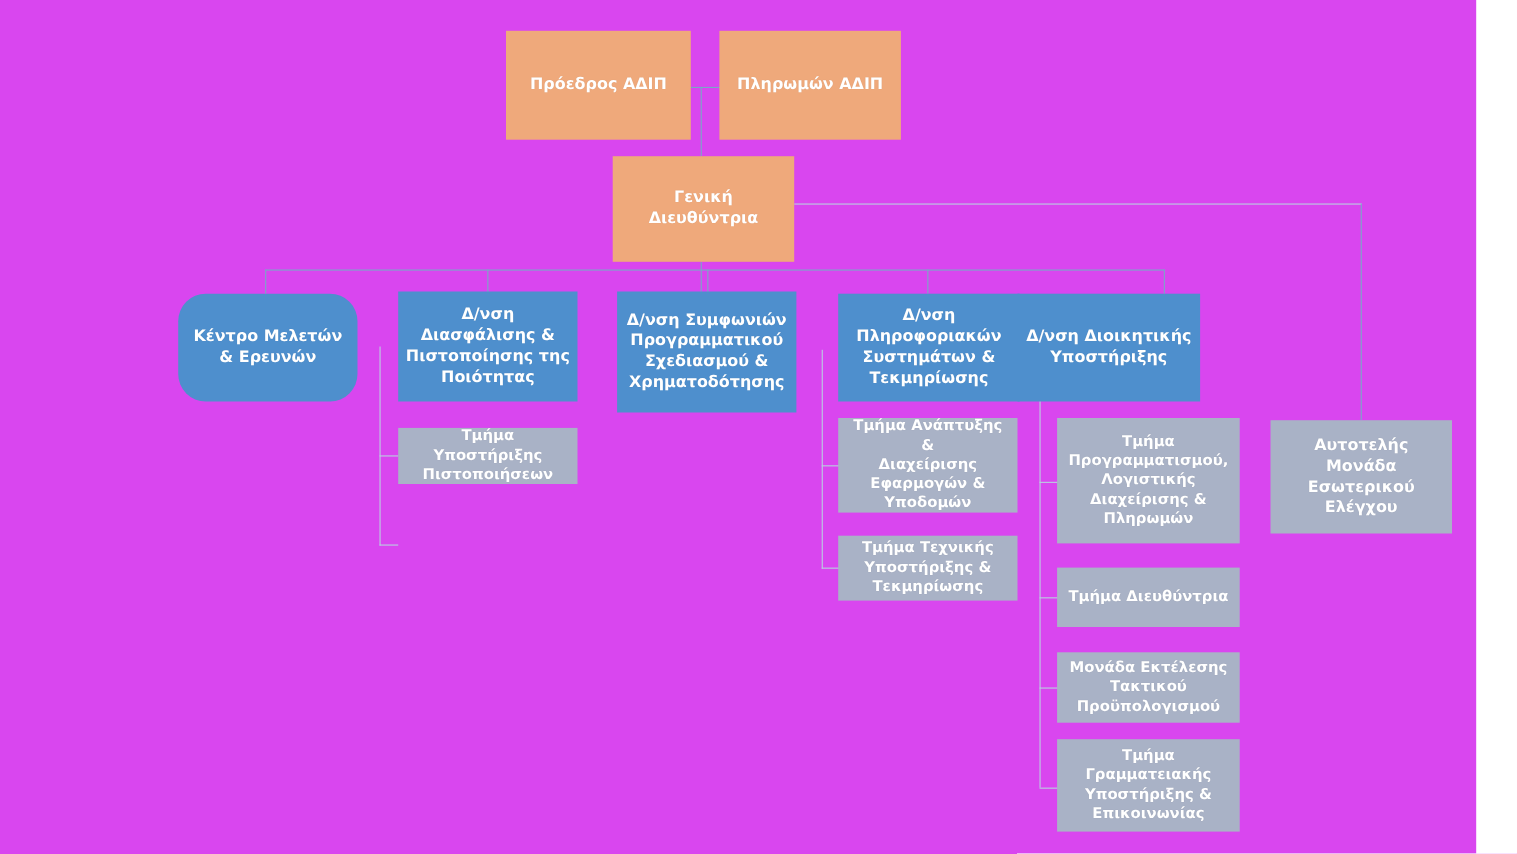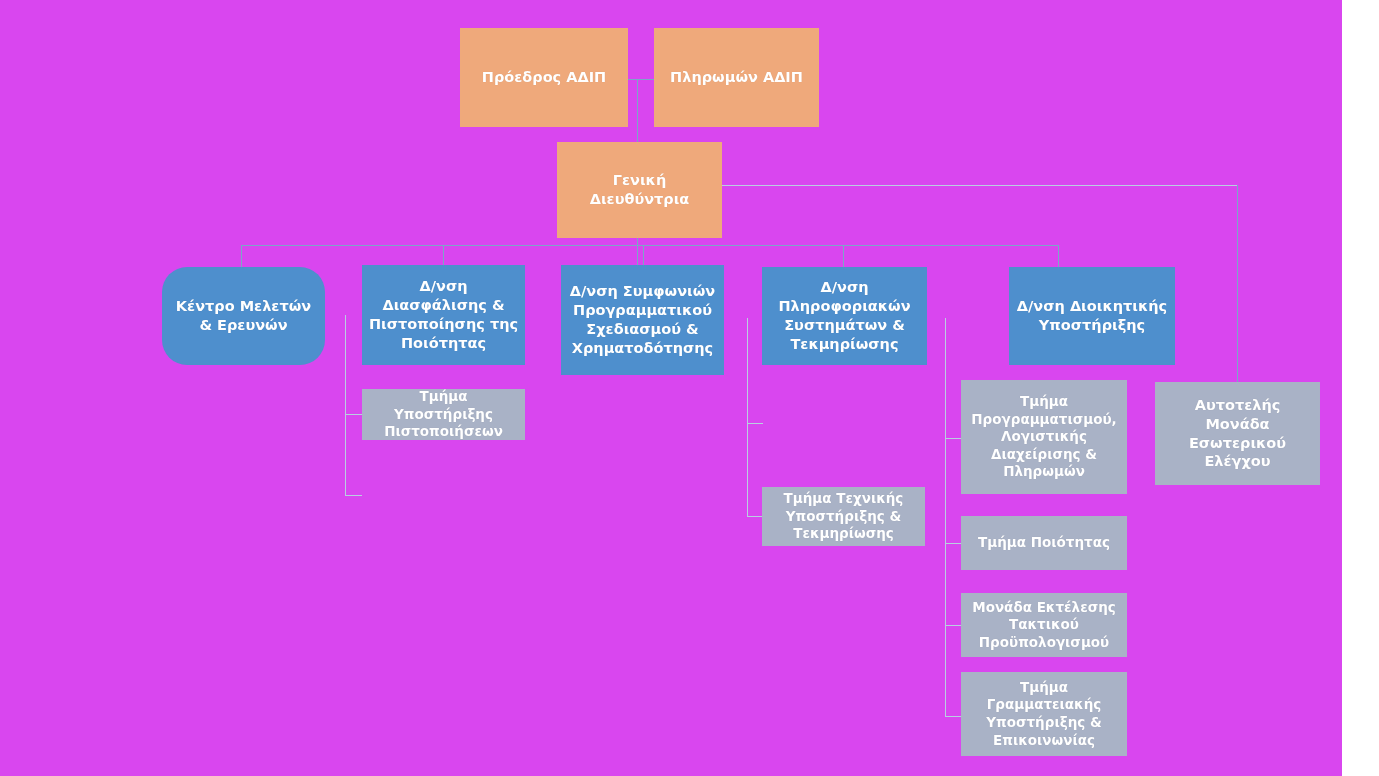--- a/index.html
+++ b/index.html
@@ -101,44 +101,47 @@
   </div>
 
   <div class="node dir" style="left:561px; top:265px; width:163px; height:110px;">
     <span>Δ/νση Συμφωνιών<br>Προγραμματικού<br>Σχεδιασμού &amp;<br>Χρηματοδότησης</span>
   </div>
 
   <div class="node dir" style="left:762px; top:267px; width:165px; height:98px;">
     <span>Δ/νση<br>Πληροφοριακών<br>Συστημάτων &amp;<br>Τεκμηρίωσης</span>
   </div>
 
-  <div class="node dir" style="left:1009px; top:267px; width:166px; height:98px;">
+  <div class="node dir" style="left:925px; top:267px; width:166px; height:98px;">
     <span>Δ/νση Διοικητικής<br>Υποστήριξης</span>
   </div>
 
   <div class="node audit" style="left:1155px; top:382px; width:165px; height:103px;">
     <span>Αυτοτελής<br>Μονάδα<br>Εσωτερικού<br>Ελέγχου</span>
   </div>
 
   <div class="node dept" style="left:362px; top:389px; width:163px; height:51px;">
     <span>Τμήμα Υποστήριξης<br>Πιστοποιήσεων</span>
   </div>
 
 
+  <div class="node dept" style="left:762px; top:380px; width:163px; height:86px;">
+    <span>Τμήμα Ανάπτυξης &amp;<br>Διαχείρισης<br>Εφαρμογών &amp;<br>Υποδομών</span>
+  </div>
 
   <div class="node dept" style="left:762px; top:487px; width:163px; height:59px;">
     <span>Τμήμα Τεχνικής<br>Υποστήριξης &amp;<br>Τεκμηρίωσης</span>
   </div>
 
   <div class="node dept" style="left:961px; top:380px; width:166px; height:114px;">
     <span>Τμήμα<br>Προγραμματισμού,<br>Λογιστικής<br>Διαχείρισης &amp;<br>Πληρωμών</span>
   </div>
 
   <div class="node dept" style="left:961px; top:516px; width:166px; height:54px;">
-    <span>Τμήμα Ποιότητας</span>
+    <span>Τμήμα Διευθύντρια</span>
   </div>
 
   <div class="node dept" style="left:961px; top:593px; width:166px; height:64px;">
     <span>Μονάδα Εκτέλεσης<br>Τακτικού<br>Προϋπολογισμού</span>
   </div>
 
   <div class="node dept" style="left:961px; top:672px; width:166px; height:84px;">
     <span>Τμήμα<br>Γραμματειακής<br>Υποστήριξης &amp;<br>Επικοινωνίας</span>
   </div>
 

